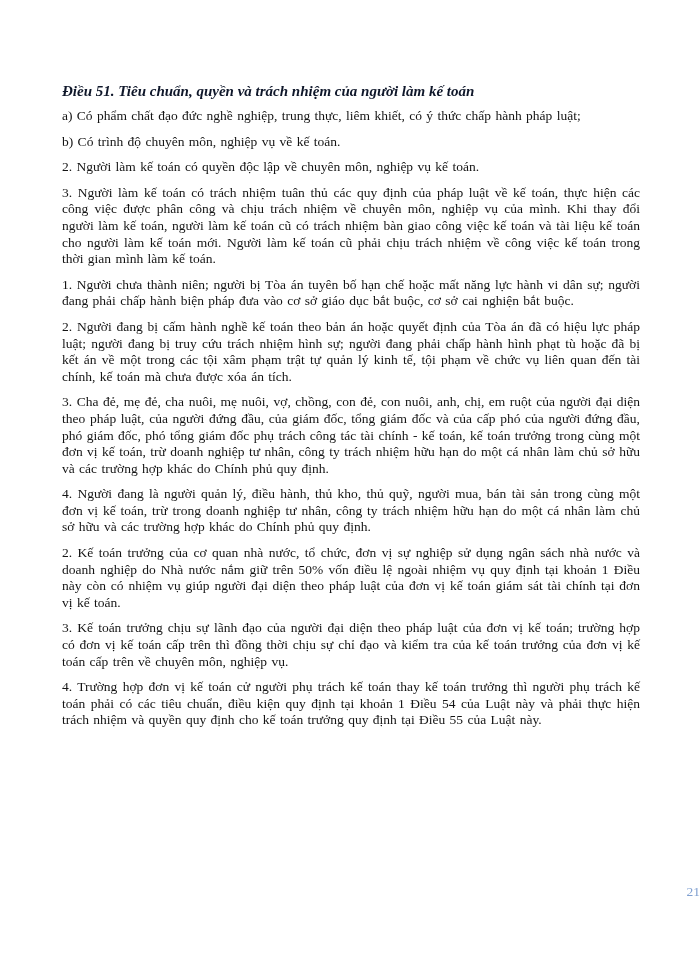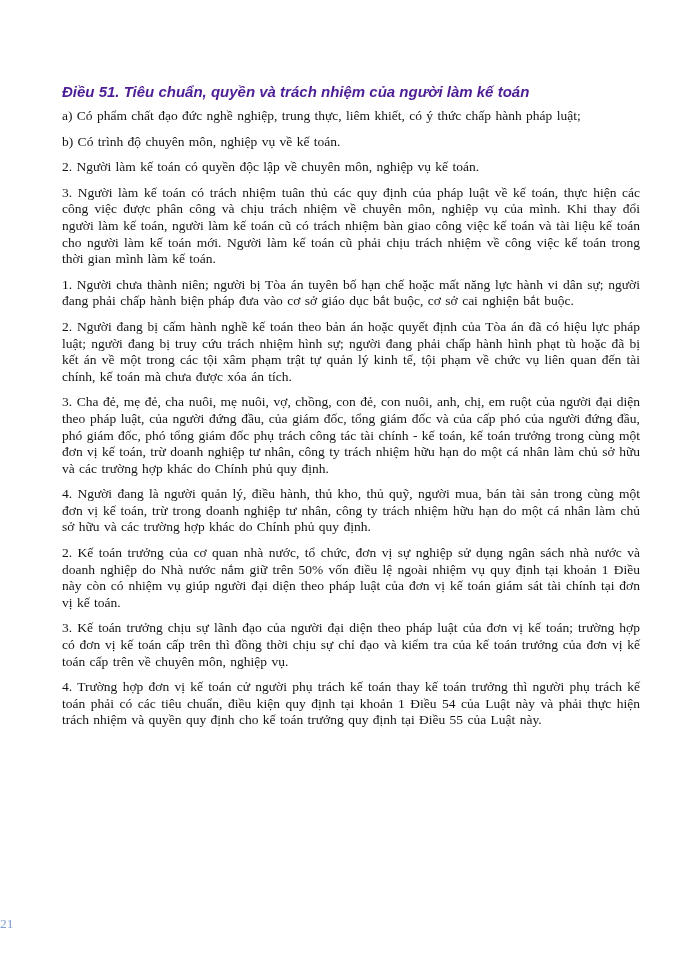--- a/index.html
+++ b/index.html
@@ -14,46 +14,46 @@
     background: #ffffff;
     overflow: hidden;
   }
   .content {
     position: absolute;
     left: 62px;
     top: 82px;
     width: 578px;
   }
   .article-heading {
-    font-family: Liberation Sans, sans-serif;
+    font-family: Liberation Serif, serif;
     font-weight: bold;
     font-style: italic;
     font-size: 15px;
     line-height: 19px;
-    color: #4c1d95;
+    color: #0f172a;
     margin: 17px 0 7px 0;
   }
   .article-heading.first {
     margin-top: 0;
   }
   .para {
     font-family: "Liberation Serif", serif;
     font-size: 13.5px;
     line-height: 16.6px;
     color: #141414;
     text-align: justify;
     margin: 0 0 9px 0;
     word-spacing: 1px;
   }
   .page-number {
     position: absolute;
     left: 0;
-    top: 916px;
+    top: 884px;
     width: 100%;
-    text-align: left;
+    text-align: right;
     font-family: "Liberation Serif", serif;
     font-size: 13.5px;
     color: #7f9fd0;
   }
 </style>
 </head>
 <body>
 
 <div class="page">
   <div class="content">

